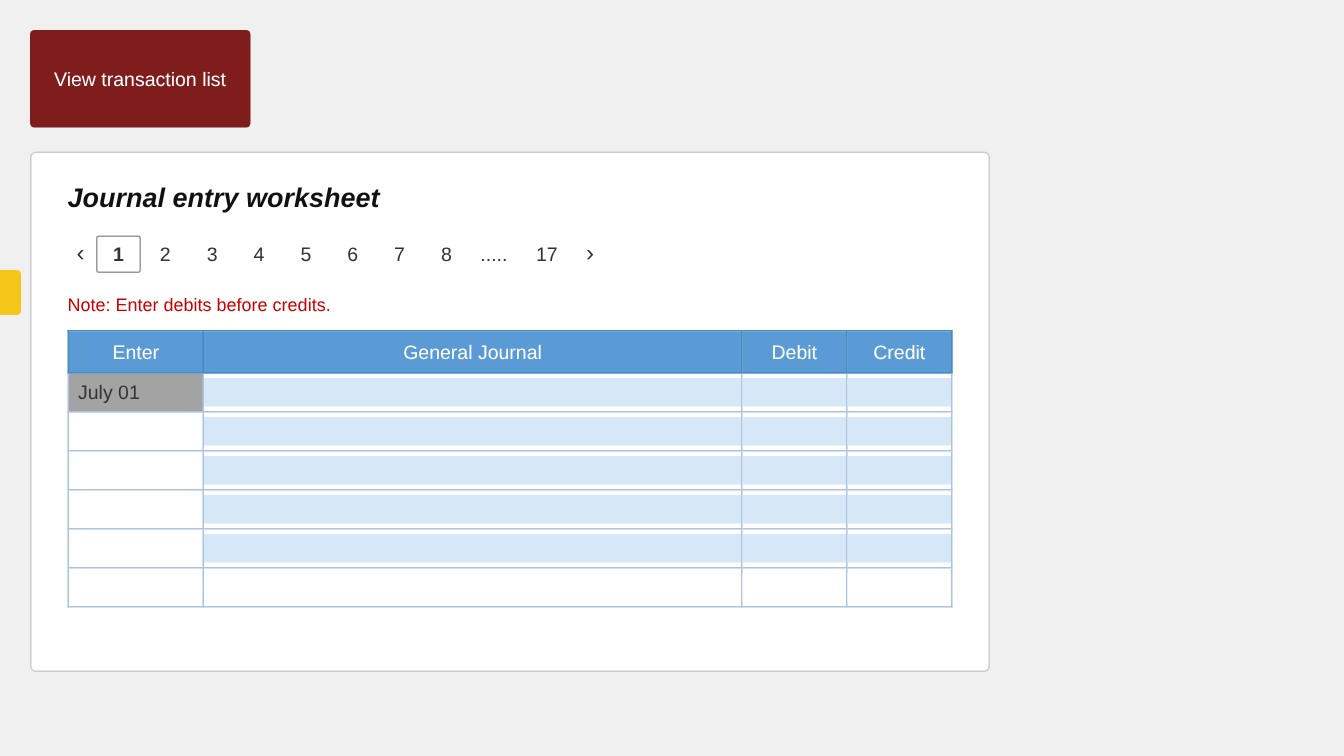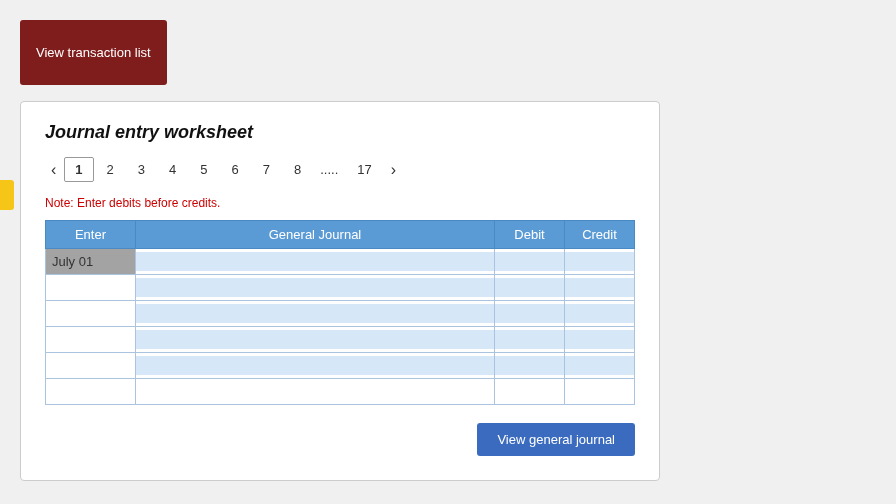--- a/index.html
+++ b/index.html
@@ -232,16 +232,15 @@
       <tr>
         <td class="date-cell no-bg"></td>
         <td style="background:white;"><input type="text" value="" style="background: white;"></td>
         <td style="background:white;"><input type="text" value="" style="background: white;"></td>
         <td style="background:white;"><input type="text" value="" style="background: white;"></td>
       </tr>
     </tbody>
   </table>
 
   <div class="buttons-row">
-    <button class="btn-action right">View general journal</button>
   </div>
 
 </div>
 
 </body></html>

